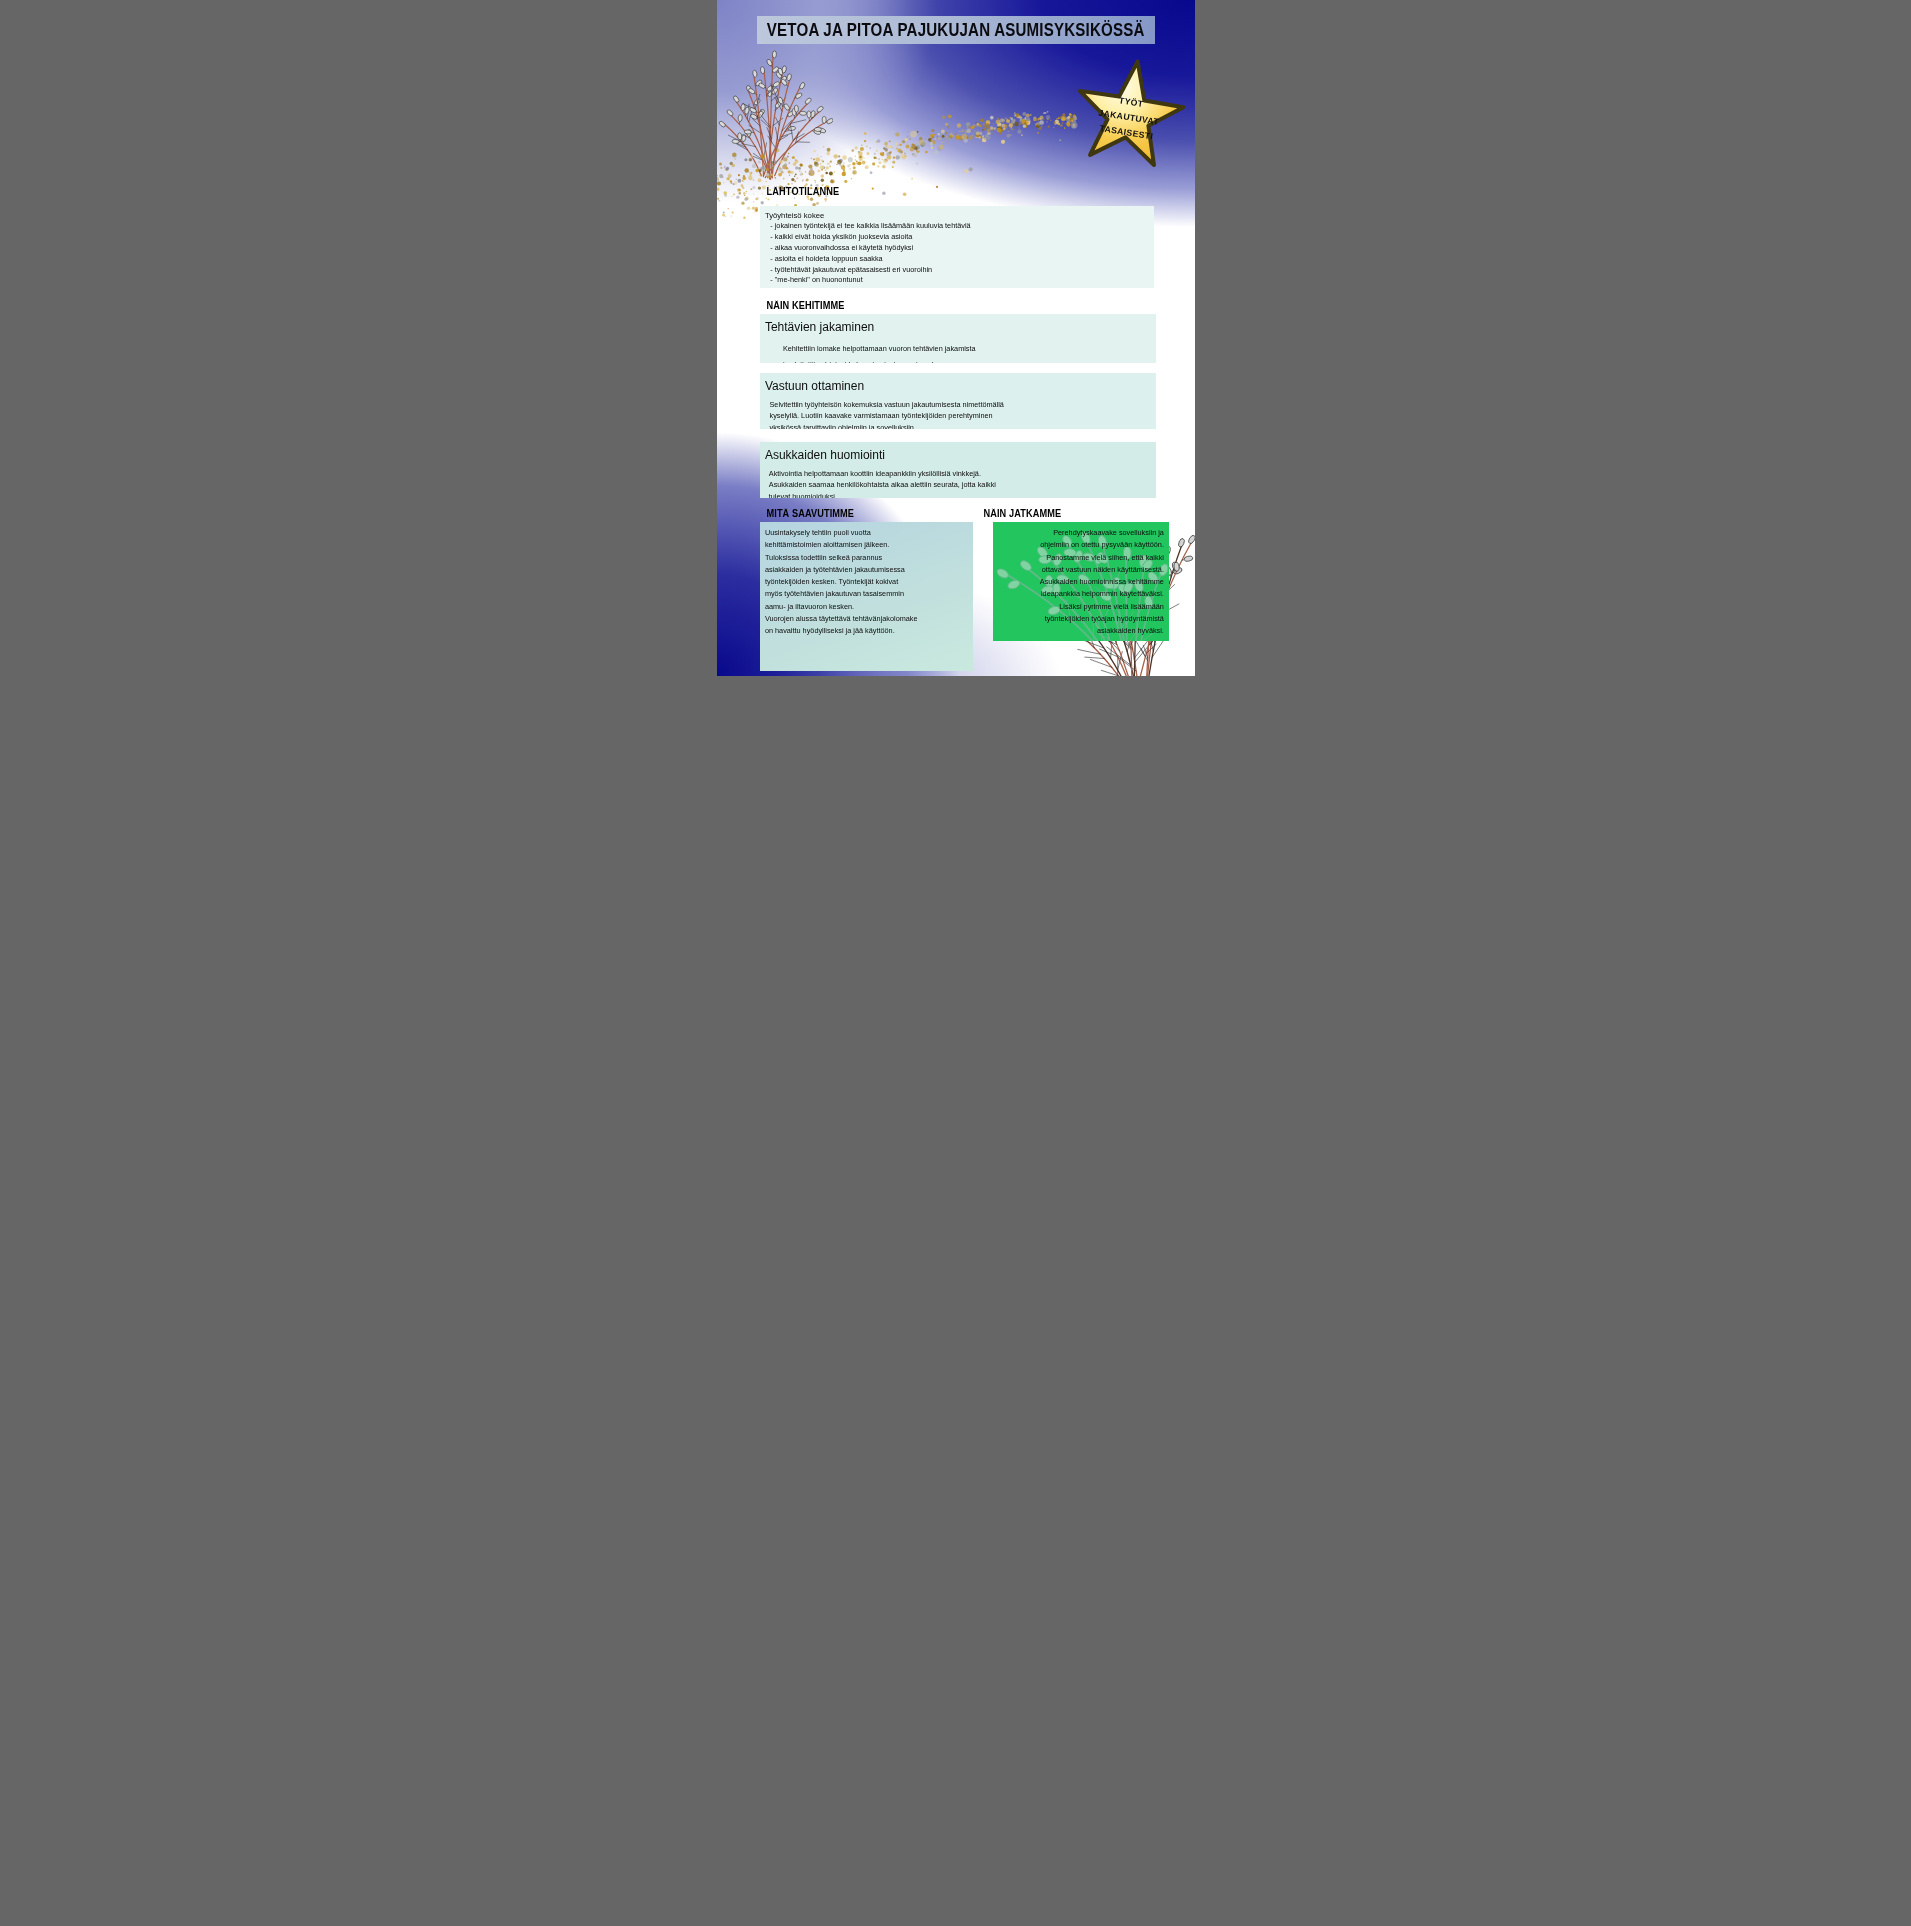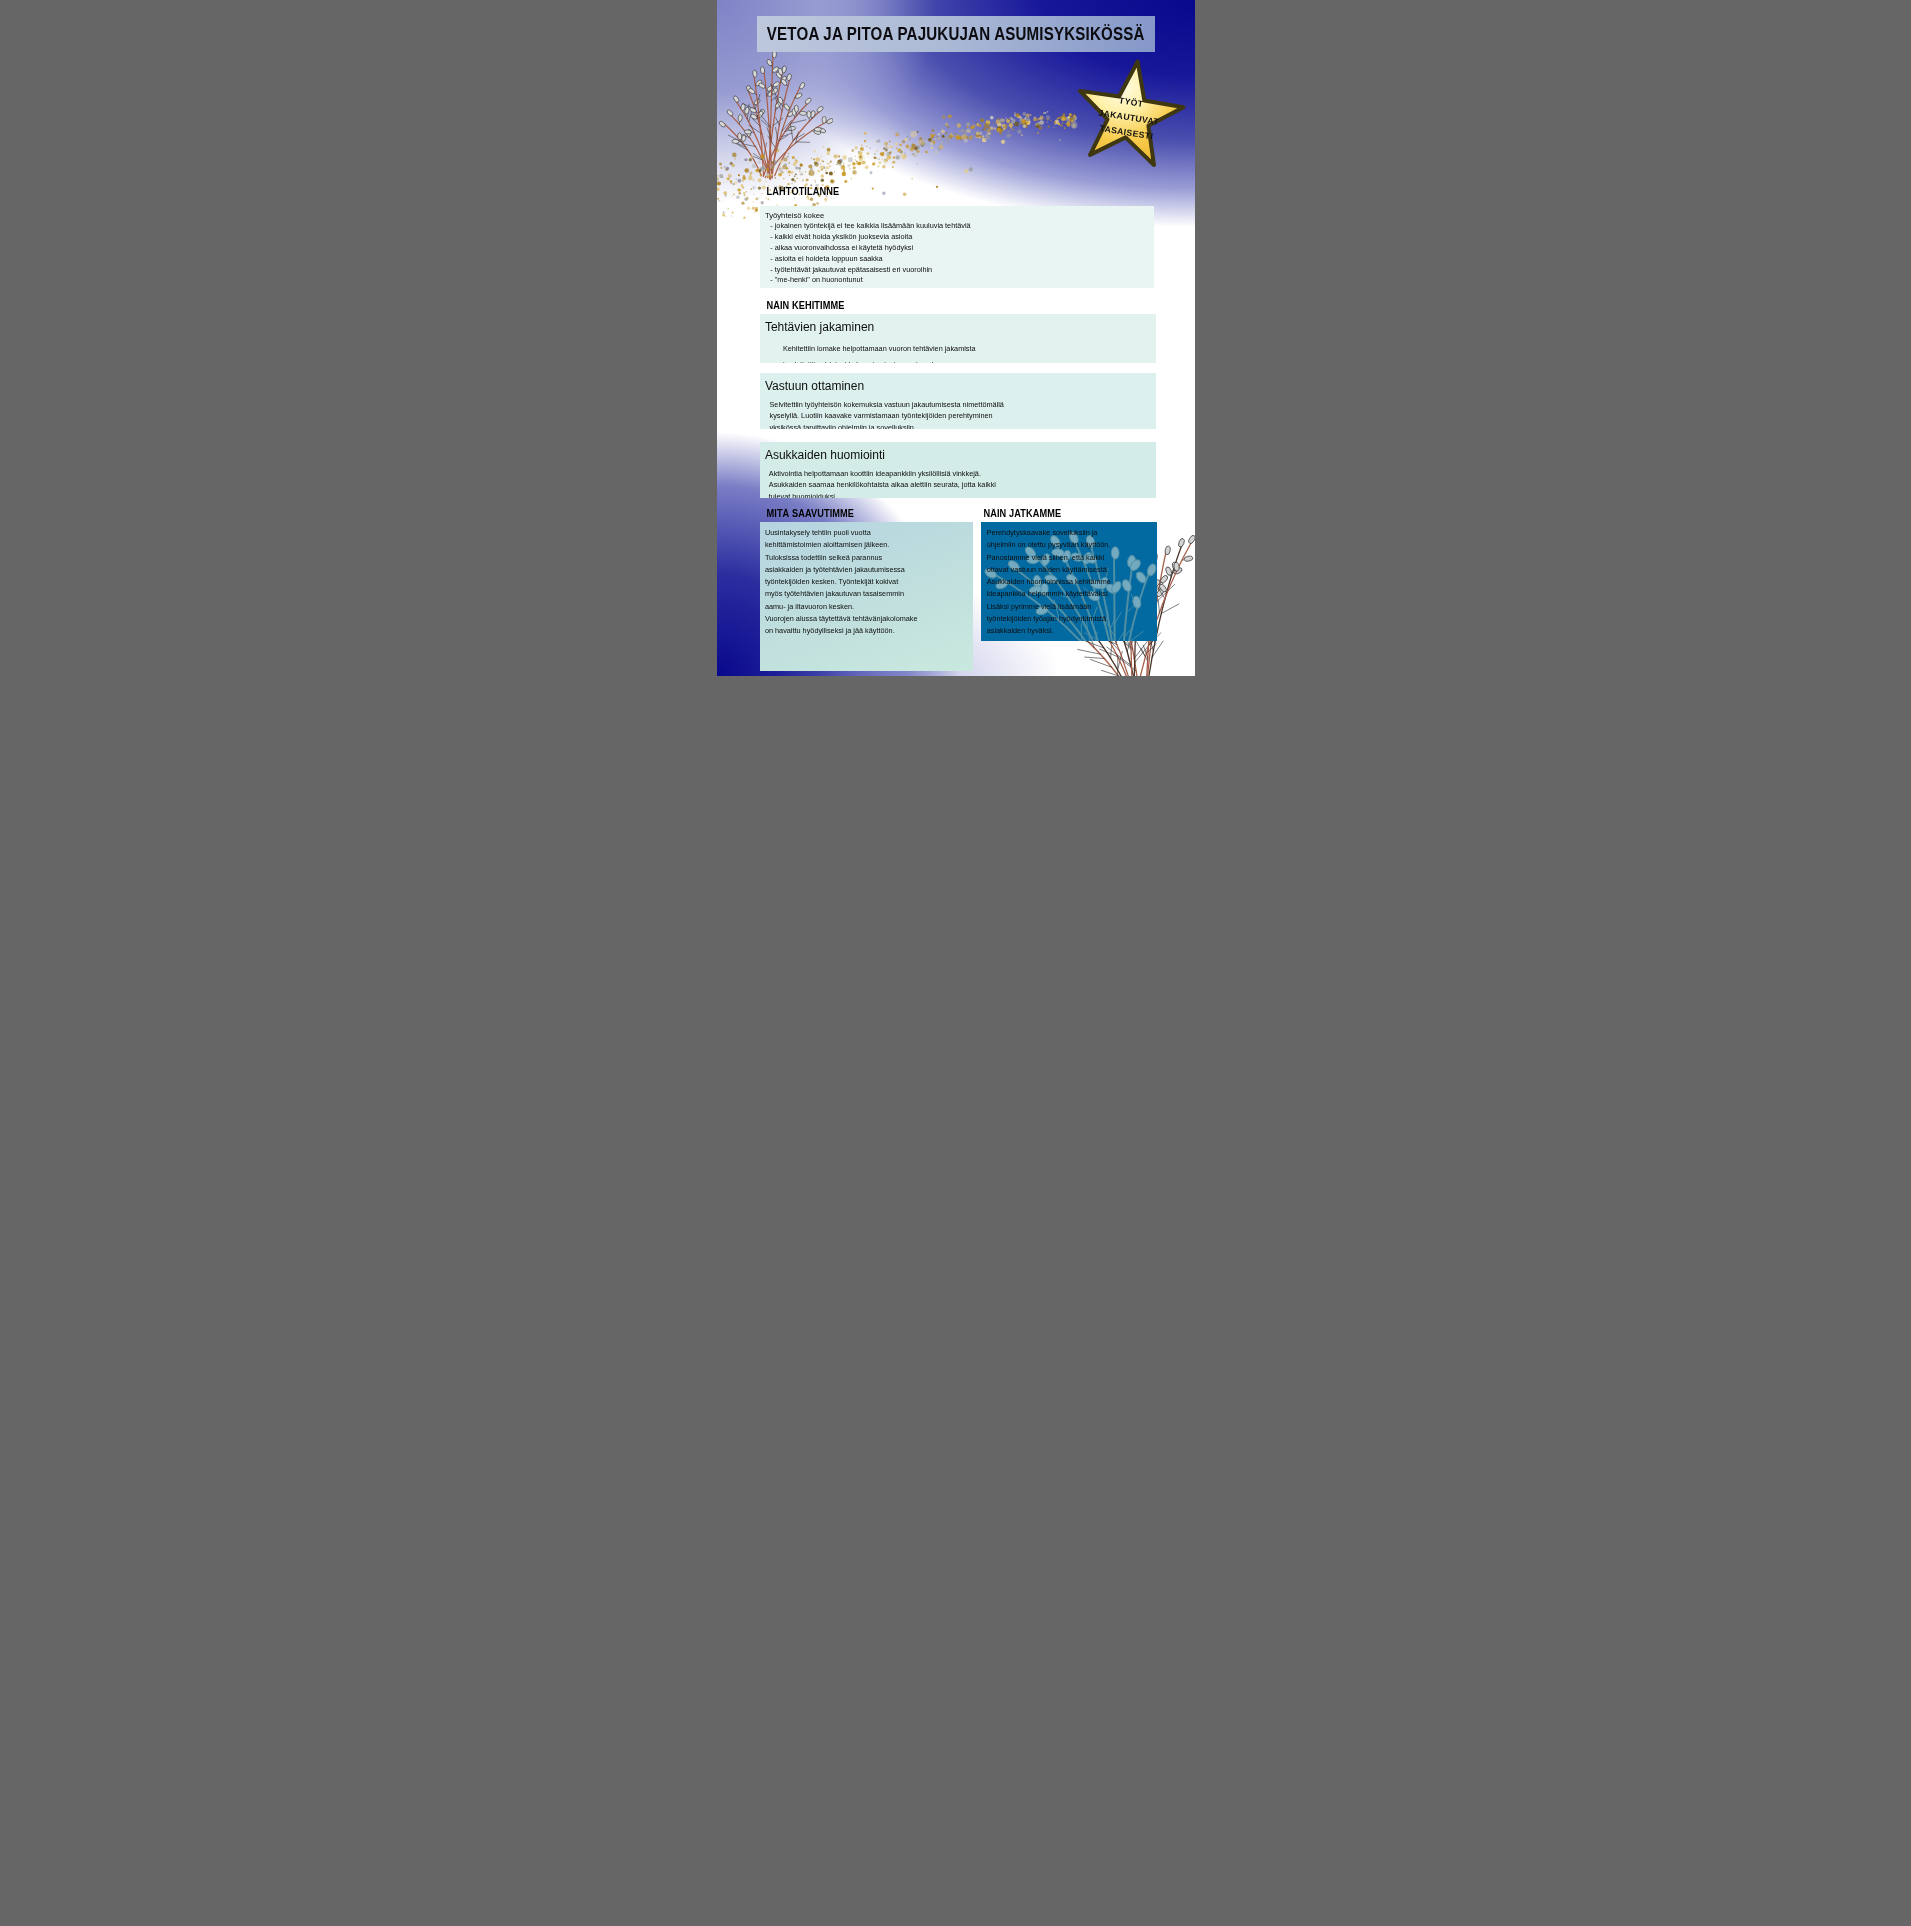--- a/index.html
+++ b/index.html
@@ -13,21 +13,21 @@
   #bg-topright{background:radial-gradient(ellipse 115% 40% at 100% 0%,
       #08088c 0%,#17179a 28%,#4b4fae 52%,#9a9ed6 70%,rgba(255,255,255,0) 84%);}
   #bg-topleft{background:radial-gradient(ellipse 46% 30% at 0% 0%,
       #7d83c6 0%,#969bd1 45%,rgba(255,255,255,0) 100%);}
   #bg-bottomleft{background:radial-gradient(ellipse 62% 44% at 0% 100%,
       #08088c 0%,#2b2d9f 34%,#7a7ec5 64%,rgba(255,255,255,0) 82%);}
   #bg-bottomwash{background:radial-gradient(ellipse 42% 22% at 42% 102%,
       rgba(140,143,206,.55) 0%,rgba(255,255,255,0) 72%);}
 
   #header{
-    position:absolute;left:40px;top:16px;width:398px;height:36px;
+    position:absolute;left:40px;top:16px;width:398px;height:28px;
     background:linear-gradient(100deg,#bdc8dc 0%,#adbbd6 45%,#8497c8 100%);
     display:flex;align-items:center;justify-content:center;
   }
   #title{
     font-size:15.4px;font-weight:700;letter-spacing:0.2px;color:#0b0b10;
     transform:scale(.98,1.14);white-space:nowrap;
   }
 
   svg.deco{position:absolute;pointer-events:none;}
   #willowTL{left:0;top:49px;}
@@ -58,22 +58,22 @@
 
   #box-asukkaiden{left:43px;top:442px;width:396px;height:56px;background:#d3ece7;
      padding:4.6px 0 0 5.4px;box-sizing:border-box;}
   #box-asukkaiden .bb{margin:4.2px 0 0 3.9px;line-height:11.2px;}
 
   #box-saavutimme{left:43px;top:522px;width:213px;height:149px;
      background:linear-gradient(160deg,#b5d4e0 0%,#c0dfdd 55%,#c9e9df 100%);
      padding:5px 3.9px 0 5.4px;box-sizing:border-box;}
   #box-saavutimme .bb{line-height:12.3px;}
 
-  #box-jatkamme{left:264px;top:522px;width:176px;height:119px;background:#0369a1;
-     padding:5px 4.6px 0 6.2px;box-sizing:border-box;}
+  #box-jatkamme{left:276px;top:522px;width:176px;height:119px;background:#22c55e;
+     padding:5px 4.6px 0 6.2px;box-sizing:border-box;text-align:right;}
   #box-jatkamme .bb{position:relative;z-index:1;line-height:12.3px;}
   #willowGhost{position:absolute;left:0;top:0;opacity:.55;}
 
   #h-saavutimme{left:50px;top:508px;}
   #h-jatkamme{left:267px;top:508px;}
   #h-lahto{left:50px;top:186px;}
   #h-kehitimme{left:50px;top:300px;}
 
   #star-box text{font-weight:700;letter-spacing:1px;fill:#121212;
     font-family:"Liberation Sans","DejaVu Sans",sans-serif;}

